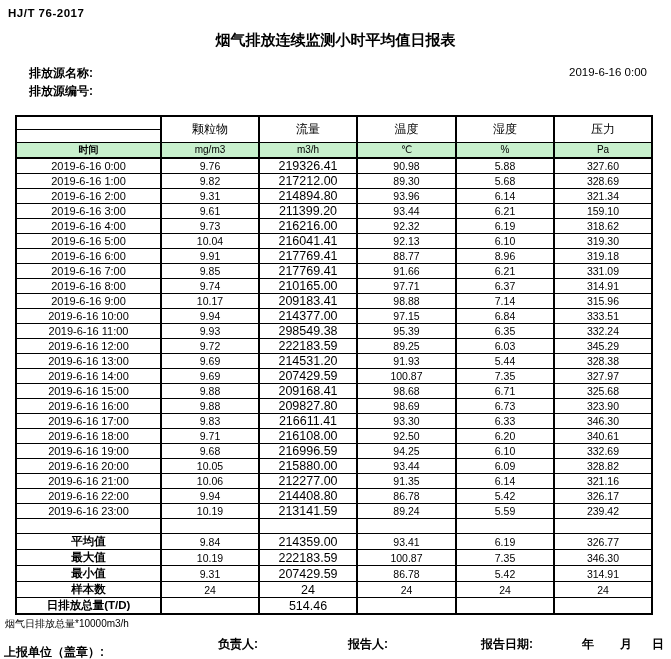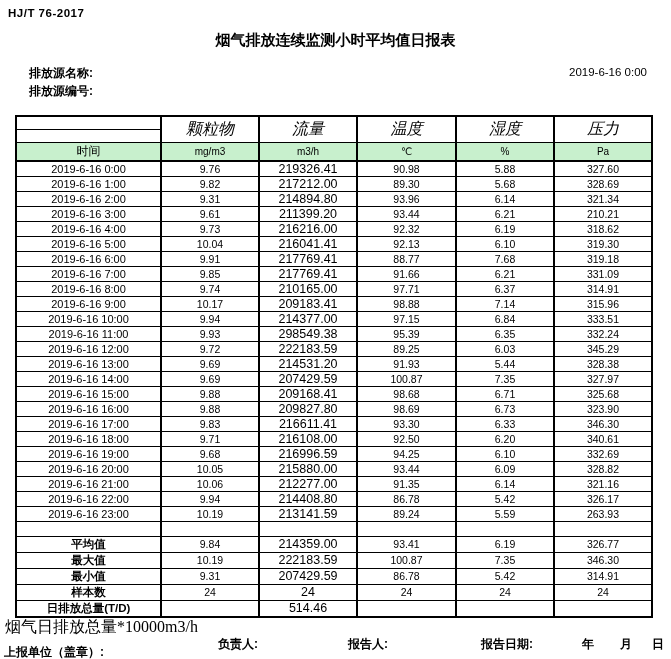--- a/index.html
+++ b/index.html
@@ -33,36 +33,36 @@
     border-left-width: 2px;
     border-right-width: 2px;
     padding: 0 2px;
     text-align: center;
     vertical-align: middle;
     white-space: nowrap;
     overflow: hidden;
     font-weight: normal;
   }
   tr.hdr-a td, tr.hdr-b td { height: 13px; }
-  th.pollutant { font-size: 16px; font-weight: bold; font-style: italic; }
+  th.pollutant { font-size: 12px; font-weight: bold; }
   tr.unit-row { background: var(--green, #C8F0CD); }
   tr.unit-row th, tr.unit-row td {
     height: 16px;
     font-size: 10px;
     border-bottom-width: 2px;
   }
-  tr.unit-row th.time-label { font-size: 12px; font-weight: normal; }
+  tr.unit-row th.time-label { font-size: 10px; font-weight: bold; }
   tbody tr { height: 15px; }
   tbody td { font-size: 10.5px; }
   tbody td.c-time { font-size: 11px; }
   tbody td.v1 { font-size: 12.5px; }
   tbody tr.spacer td { height: 15px; }
   tbody tr.summary td.label-cell { font-size: 11.5px; font-weight: bold; }
 
-  .note { top: 617px; left: 5px; font-size: 16px; font-family: Liberation Serif, serif; }
+  .note { top: 617px; left: 5px; font-size: 10px; }
   .sign { top: 636px; font-size: 12px; font-weight: bold; }
   .sign.unit { left: 4px; margin-top: 8px; }
   .sign.resp { left: 218px; }
   .sign.reporter { left: 348px; }
   .sign.rdate { left: 481px; text-align: right; }
   .sign.y { left: 582px; }
   .sign.m { left: 620px; }
   .sign.d { left: 652px; }
 </style>
 </head>
@@ -128,21 +128,21 @@
         <td class="v2">93.96</td>
         <td class="v3">6.14</td>
         <td class="v4">321.34</td>
       </tr>
       <tr>
         <td class="c-time">2019-6-16 3:00</td>
         <td class="v0">9.61</td>
         <td class="v1">211399.20</td>
         <td class="v2">93.44</td>
         <td class="v3">6.21</td>
-        <td class="v4">210.21</td>
+        <td class="v4">159.10</td>
       </tr>
       <tr>
         <td class="c-time">2019-6-16 4:00</td>
         <td class="v0">9.73</td>
         <td class="v1">216216.00</td>
         <td class="v2">92.32</td>
         <td class="v3">6.19</td>
         <td class="v4">318.62</td>
       </tr>
       <tr>
@@ -151,21 +151,21 @@
         <td class="v1">216041.41</td>
         <td class="v2">92.13</td>
         <td class="v3">6.10</td>
         <td class="v4">319.30</td>
       </tr>
       <tr>
         <td class="c-time">2019-6-16 6:00</td>
         <td class="v0">9.91</td>
         <td class="v1">217769.41</td>
         <td class="v2">88.77</td>
-        <td class="v3">7.68</td>
+        <td class="v3">8.96</td>
         <td class="v4">319.18</td>
       </tr>
       <tr>
         <td class="c-time">2019-6-16 7:00</td>
         <td class="v0">9.85</td>
         <td class="v1">217769.41</td>
         <td class="v2">91.66</td>
         <td class="v3">6.21</td>
         <td class="v4">331.09</td>
       </tr>
@@ -288,21 +288,21 @@
         <td class="v2">86.78</td>
         <td class="v3">5.42</td>
         <td class="v4">326.17</td>
       </tr>
       <tr>
         <td class="c-time">2019-6-16 23:00</td>
         <td class="v0">10.19</td>
         <td class="v1">213141.59</td>
         <td class="v2">89.24</td>
         <td class="v3">5.59</td>
-        <td class="v4">263.93</td>
+        <td class="v4">239.42</td>
       </tr>
       <tr class="spacer">
         <td></td>
         <td></td>
         <td></td>
         <td></td>
         <td></td>
         <td></td>
       </tr>
       <tr class="summary">

